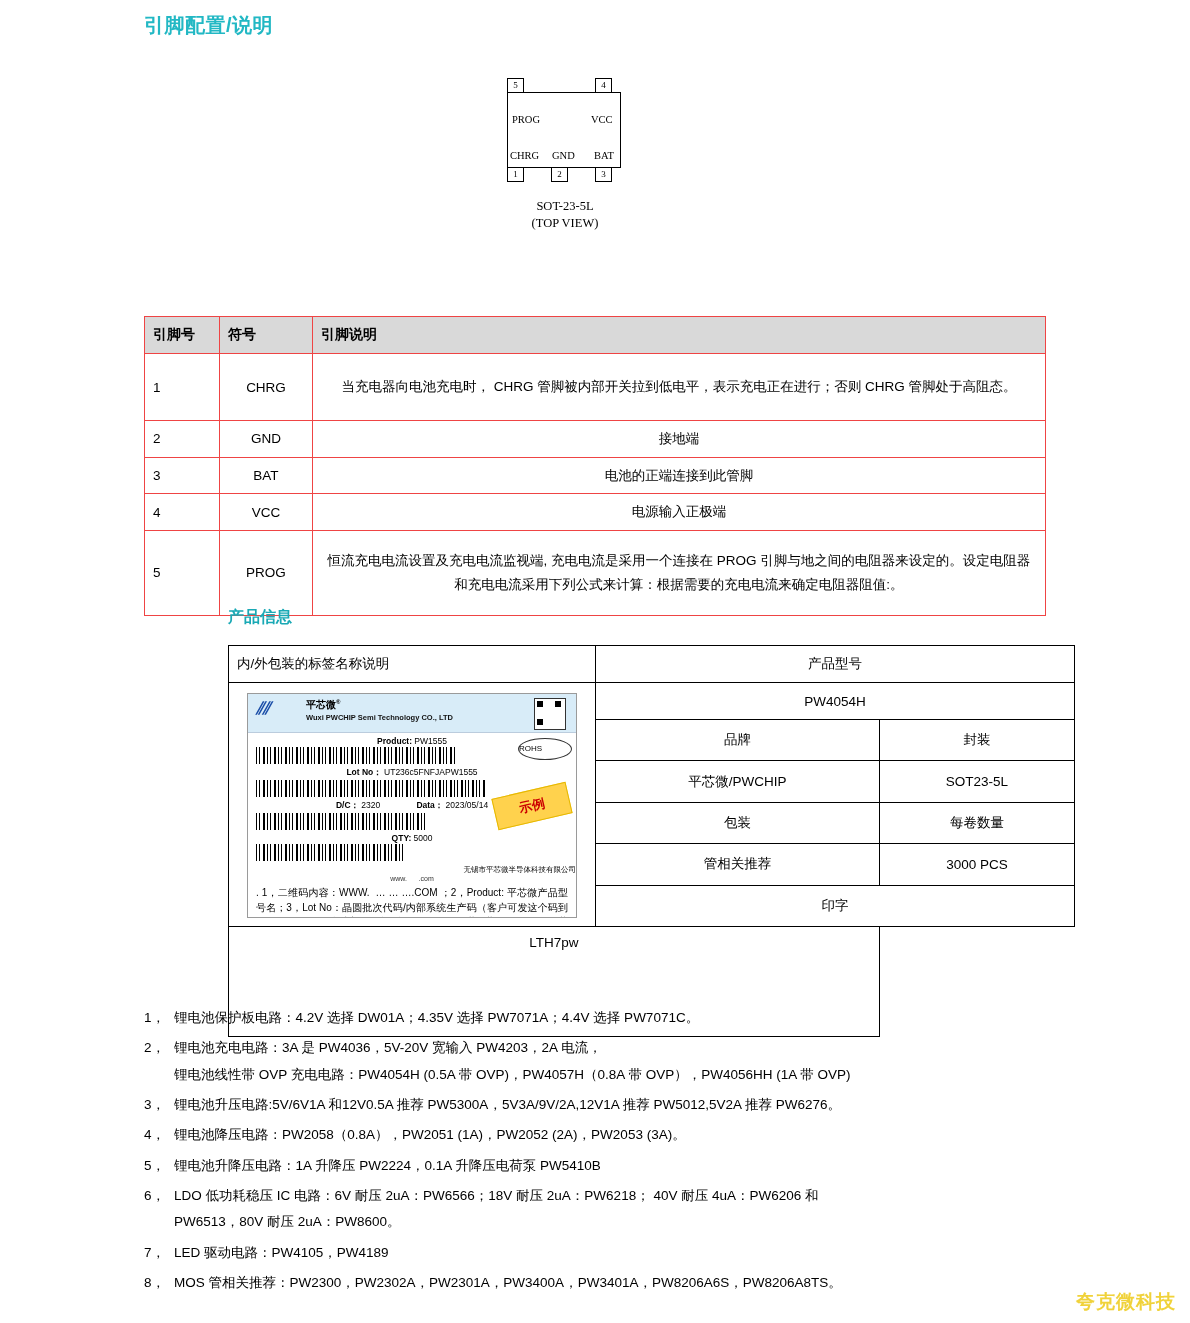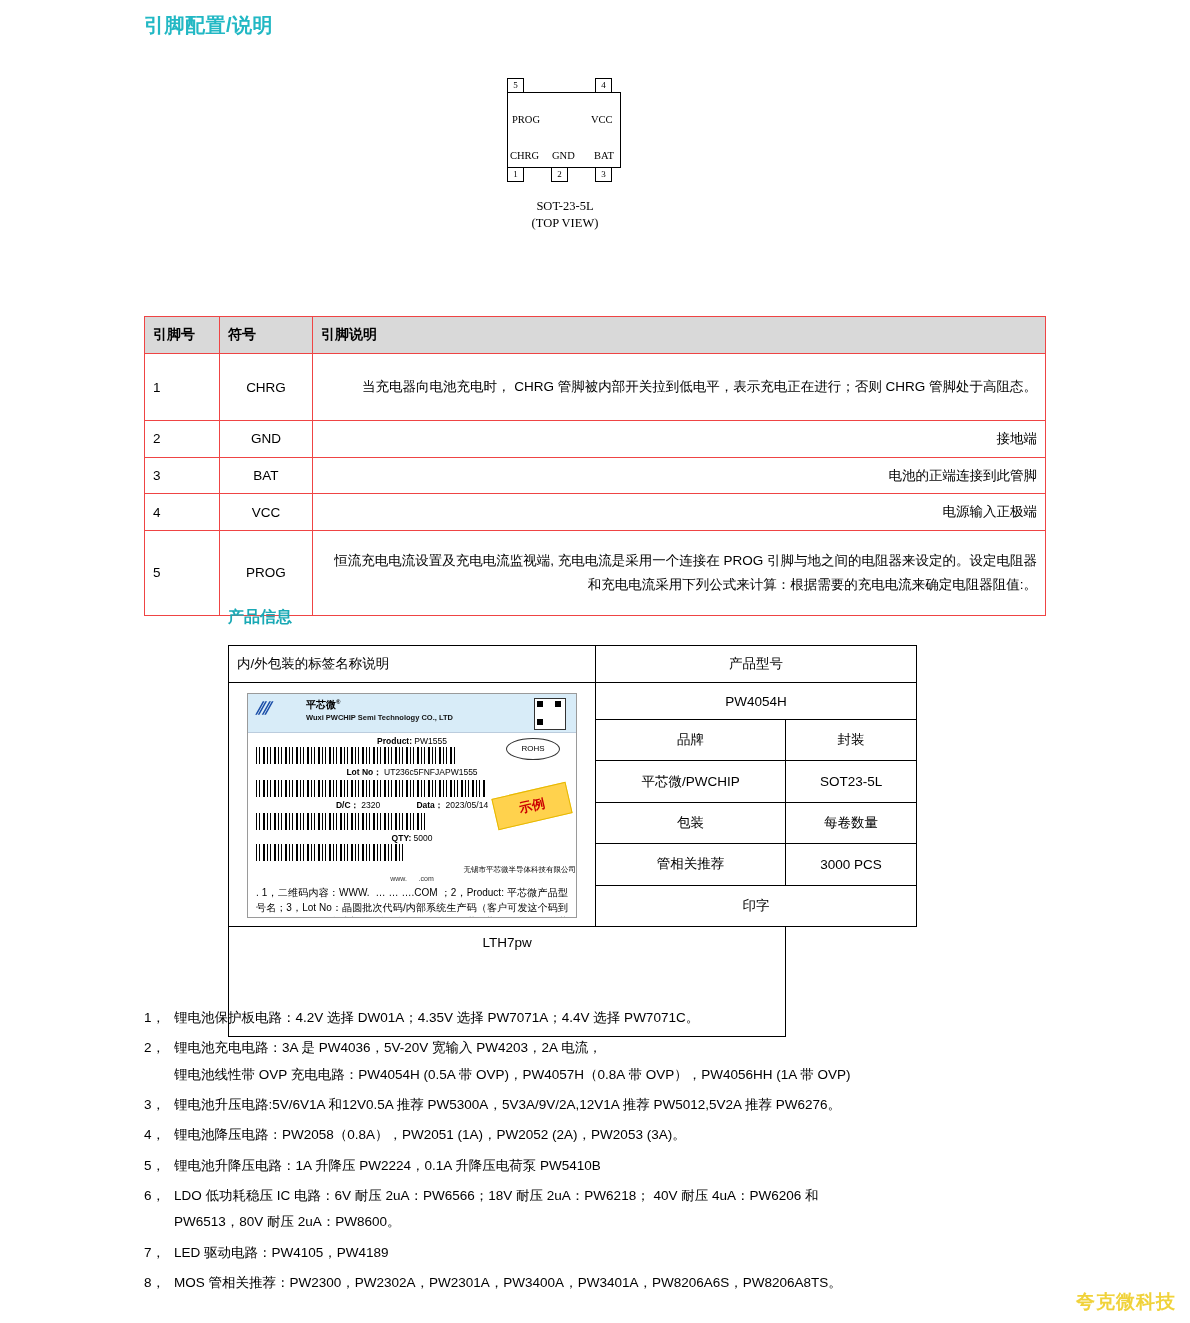--- a/index.html
+++ b/index.html
@@ -65,27 +65,27 @@
   }
   .pin-table td, .pin-table th {
     border:1px solid #ef4444; padding:6px 8px; vertical-align:middle;
   }
   .pin-table thead th {
     background:#d9d9d9; font-weight:bold; text-align:left; height:24px;
     font-size:14px;
   }
   .pin-table td.num  { width:58px; text-align:left; }
   .pin-table td.sym  { width:76px; text-align:center; }
-  .pin-table td.desc { text-align:right; line-height:1.75; }
+  .pin-table td.desc { text-align:center; line-height:1.75; }
   .pin-table tr.tall td { height:54px; }
   .pin-table tr.tall3 td { height:72px; }
 
   
   .prod-table {
-    position:absolute; left:228px; top:645px; width:689px;
+    position:absolute; left:228px; top:645px; width:847px;
     font-size:13.5px;
   }
   .prod-table td {
     border:1px solid #000; padding:5px 8px; vertical-align:middle;
     text-align:center;
   }
   .prod-table td.head-left { text-align:left; height:26px; }
   .label-cell { width:366px; vertical-align:top; padding:0 !important; }
 
   
@@ -117,22 +117,22 @@
   .la-val { font-size:8.5px; }
   .barcode {
     display:block; height:17px; margin:1px 0 0 0;
     background-image:repeating-linear-gradient(90deg,#000 0 1px,#fff 1px 3px,#000 3px 4px,#fff 4px 7px,#000 7px 9px,#fff 9px 11px);
   }
   .barcode.w1 { width:200px; }
   .barcode.w2 { width:230px; }
   .barcode.w3 { width:170px; }
   .barcode.w4 { width:150px; }
   .rohs {
-    position:absolute; right:16px; top:44px; width:52px; height:20px;
-    border:1px solid #333; border-radius:50%; font-size:8px; text-align:center;
+    position:absolute; right:4px; top:44px; width:52px; height:20px;
+    border:1px solid #333; border-radius:50%; font-size:8px; text-align:left;
     line-height:20px;
   }
   .stamp {
     position:absolute; right:6px; top:96px; width:74px; height:30px;
     background:#ffd24d; color:#c00; font-size:13px; font-weight:bold;
     text-align:center; line-height:30px; transform:rotate(-13deg);
     border:1px solid #e6b800;
   }
   .la-company { text-align:right; font-size:7.5px; margin-top:4px; }
   .la-url { text-align:center; font-size:7px; color:#333; }

